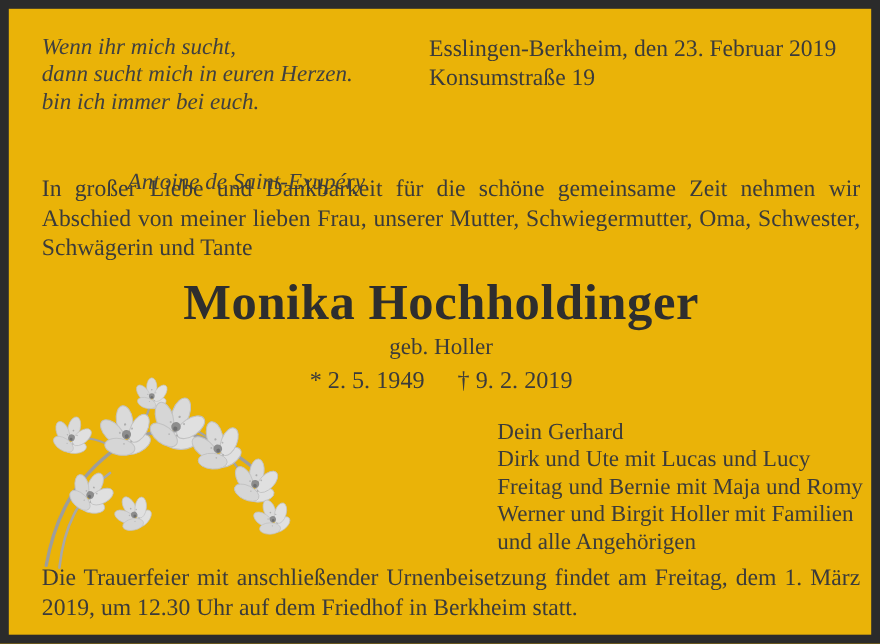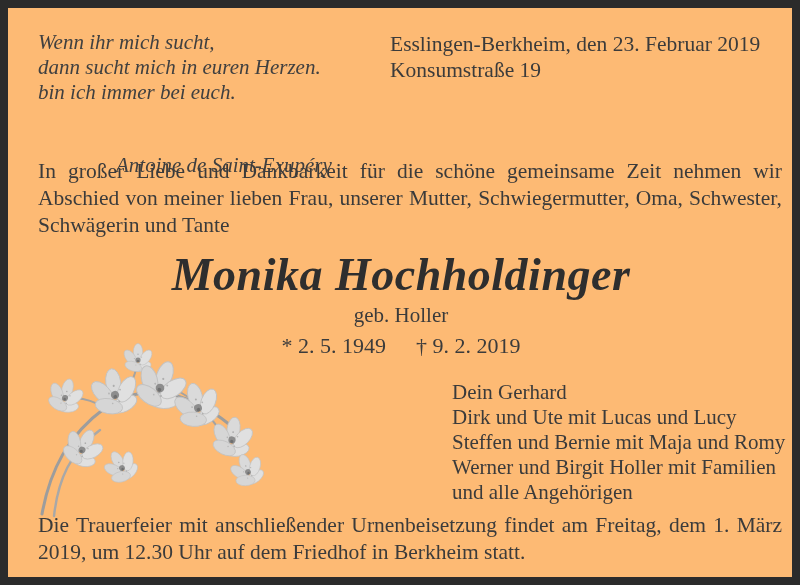--- a/index.html
+++ b/index.html
@@ -6,21 +6,21 @@
     margin: 0;
     padding: 0;
     background: #2b2b2b;
   }
   .notice {
     position: relative;
     width: 800px;
     height: 585px;
     box-sizing: border-box;
     border: 8px solid #2b2b2b;
-    background: #fdba74;
+    background: #eab308;
     font-family: "Liberation Serif", "DejaVu Serif", serif;
     color: #3b3b3b;
     overflow: hidden;
   }
 
   
   .quote-block {
     position: absolute;
     left: 30px;
     top: 22px;
@@ -63,21 +63,20 @@
     width: 786px;
     text-align: center;
   }
   .deceased-name {
     font-size: 46px;
     font-weight: bold;
     letter-spacing: 0.5px;
     color: #2e2e2e;
     line-height: 50px;
     margin: 0;
-    font-style: italic;
   }
   .maiden-name {
     font-size: 21px;
     line-height: 24px;
     margin-top: 3px;
     text-align: center;
   }
   .dates-line {
     font-size: 22px;
     line-height: 26px;
@@ -175,20 +174,20 @@
       <use href="#fl" transform="translate(212,100) scale(1.0) rotate(8)"></use>
       <use href="#fl" transform="translate(228,132) scale(0.8) rotate(-20)"></use>
       <use href="#fl" transform="translate(62,110) scale(0.95) rotate(26)"></use>
       <use href="#fl" transform="translate(102,128) scale(0.8) rotate(-30)"></use>
     </svg>
   </div>
 
   <div class="mourners-block">
     <div>Dein Gerhard</div>
     <div>Dirk und Ute mit Lucas und Lucy</div>
-    <div>Steffen und Bernie mit Maja und Romy</div>
+    <div>Freitag und Bernie mit Maja und Romy</div>
     <div>Werner und Birgit Holler mit Familien</div>
     <div>und alle Angehörigen</div>
   </div>
 
   <div class="closing-paragraph">Die Trauerfeier mit anschließender Urnenbeisetzung findet am Freitag, dem 1. März 2019, um 12.30 Uhr auf dem Friedhof in Berkheim statt.</div>
 
 </div>
 
 </body></html>

